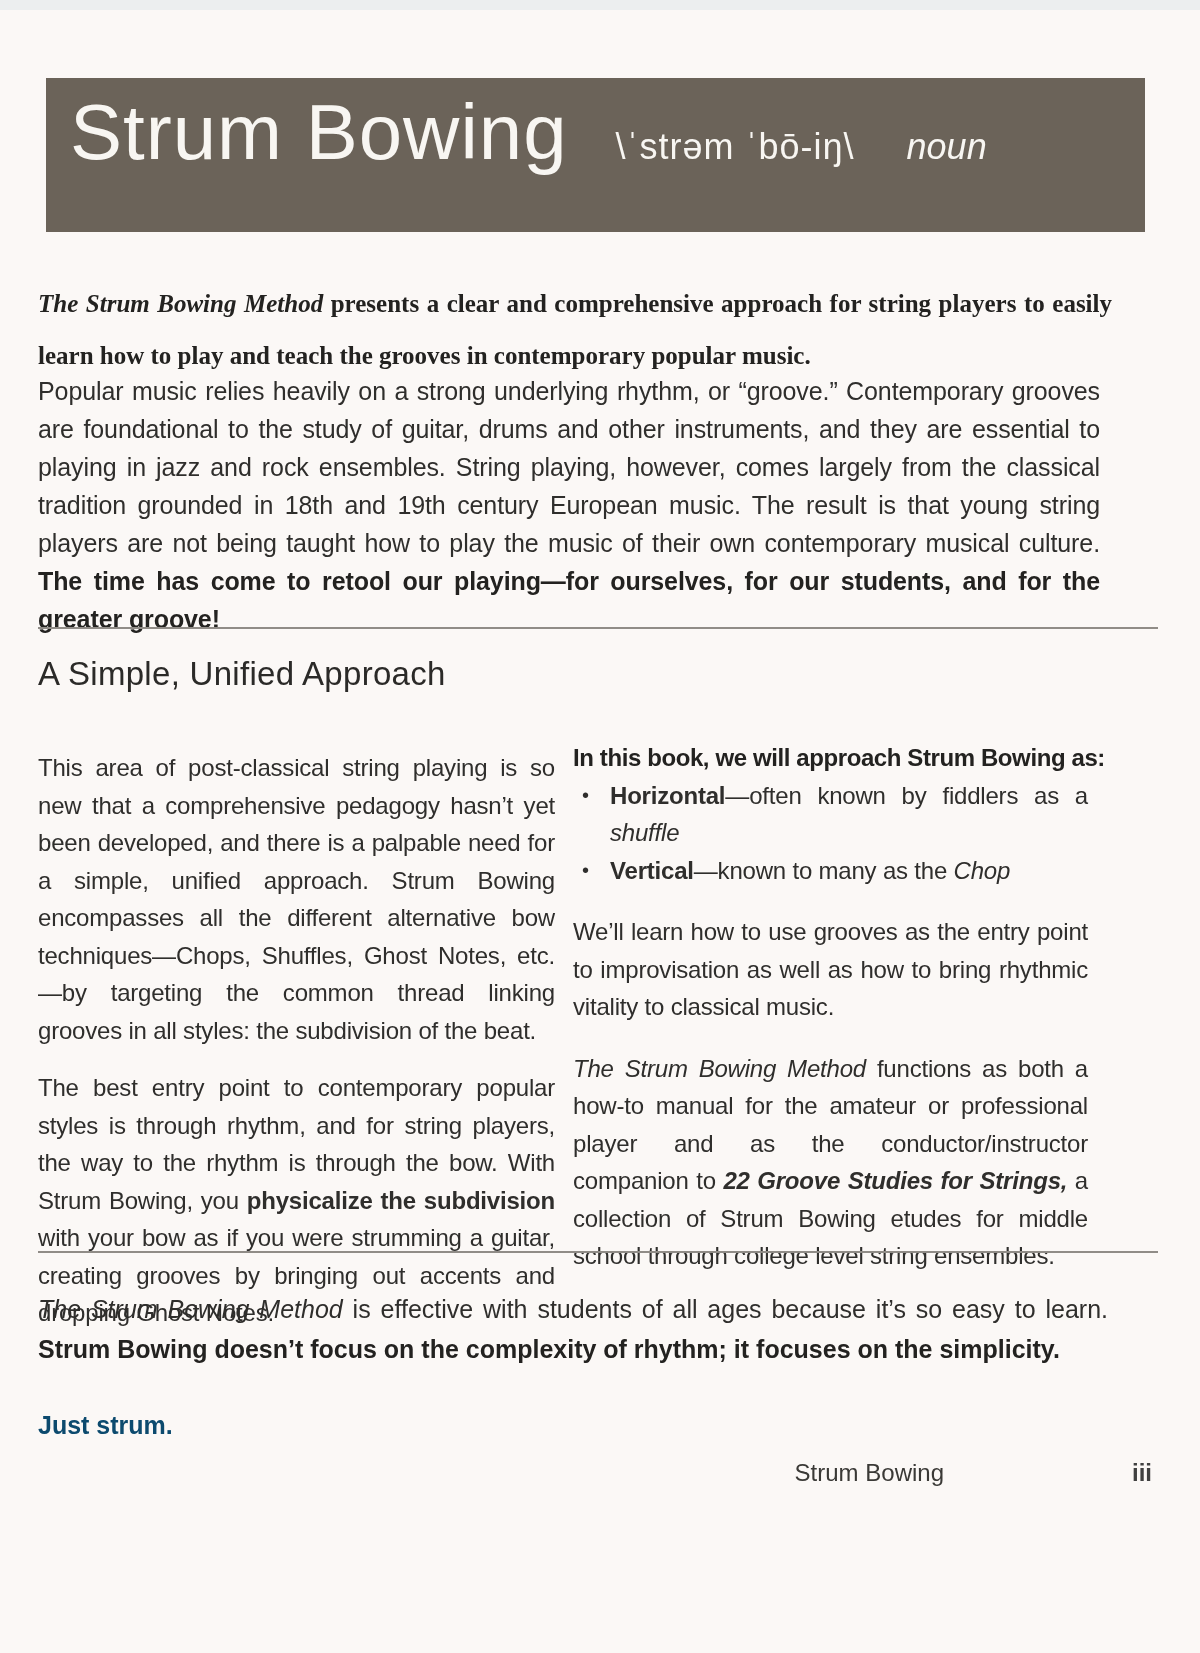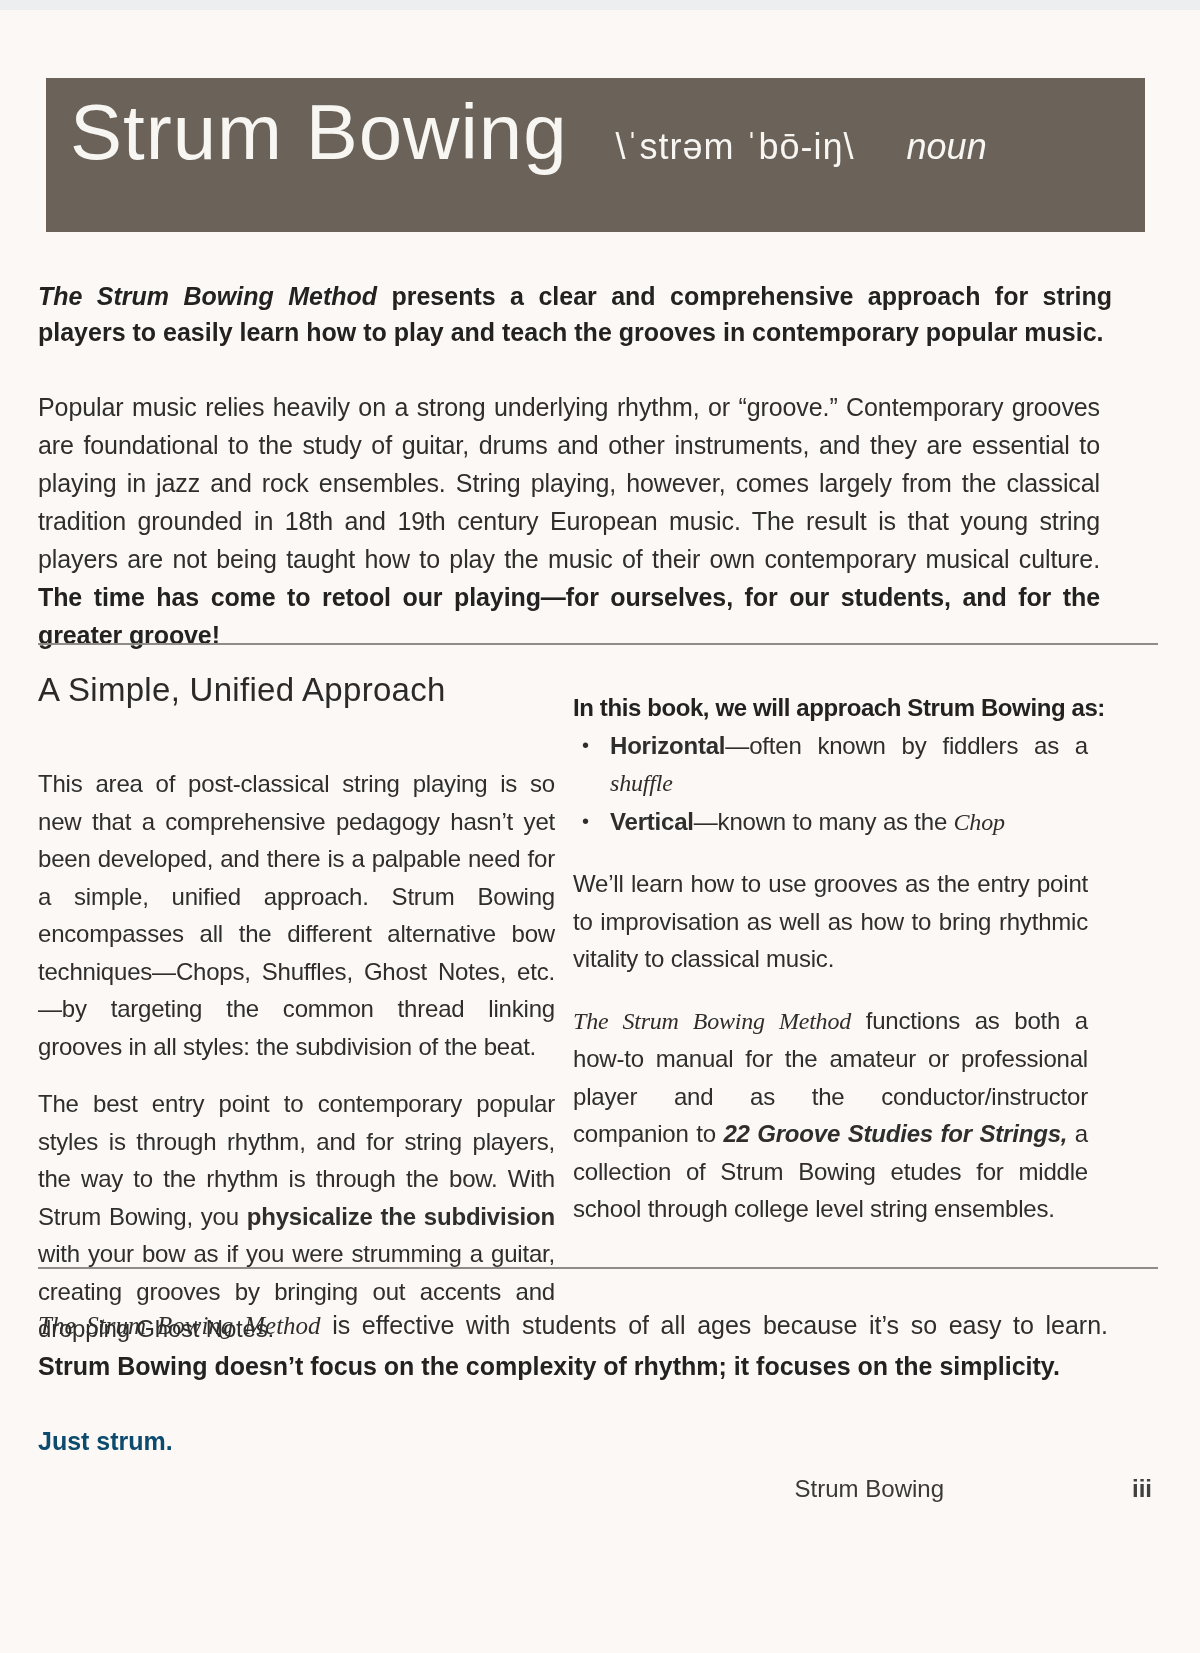--- a/index.html
+++ b/index.html
@@ -21,30 +21,30 @@
   }
   .banner-line1 { display:flex; align-items:baseline; }
   .banner-title { font-size:78px; line-height:96px; font-weight:400; letter-spacing:1px; }
   .banner-pron  { font-size:36px; margin-left:48px; letter-spacing:1px; }
   .banner-pos   { font-size:36px; font-style:italic; margin-left:52px; }
   .banner-tagline { font-size:37px; line-height:46px; margin-top:0; color:#f5f2ee; }
 
   
   .intro {
     flex:none; margin:46px 88px 0 38px; height:84px;
-    font-size:25px; line-height:36px; font-weight:700;
-    text-align:justify; color:#232220;
+    font-size:25px; line-height:52px; font-weight:700;
+    text-align:justify; color:#232220;font-family:Liberation Serif, serif;
   }
   .bi { font-weight:700; font-style:italic; }
   .b  { font-weight:700; }
-  .i  { font-style:italic;font-family:Liberation Serif, serif; }
+  .i  { font-style:italic; }
 
   
   .overview {
-    flex:none; margin:26px 100px 0 38px; height:230px;
+    flex:none; margin:10px 100px 0 38px; height:230px;
     font-size:25px; line-height:38px; text-align:justify;
     letter-spacing:-0.1px;
   }
   .overview .b { color:#232220; }
 
   hr.rule {
     flex:none; border:none; border-top:2px solid #908c87;
     margin:25px 42px 0 38px; width:auto;
   }
   hr.rule2 { margin-top:0; }
@@ -57,21 +57,21 @@
   .section-heading {
     font-size:33px; font-weight:400; letter-spacing:0.3px;
     margin:26px 0 0 0; color:#2b2a28;
   }
   .cpara {
     font-size:24px; line-height:37.5px; text-align:justify;
     letter-spacing:-0.2px; margin:0;
   }
   .col-left .cpara:first-of-type { margin-top:56px; }
   .col-left .cpara + .cpara { margin-top:20px; }
-  .col-right { padding-top:44px; }
+  .col-right { padding-top:110px; }
   .list-intro {
     font-size:24px; line-height:37.5px; font-weight:700;
     letter-spacing:-0.4px; white-space:nowrap; margin:0; color:#232220;
   }
   ul.bullets { list-style:none; margin:0; padding:0; }
   ul.bullets li {
     position:relative; padding-left:37px;
     font-size:24px; line-height:37.5px; text-align:justify;
     letter-spacing:-0.2px;
   }

